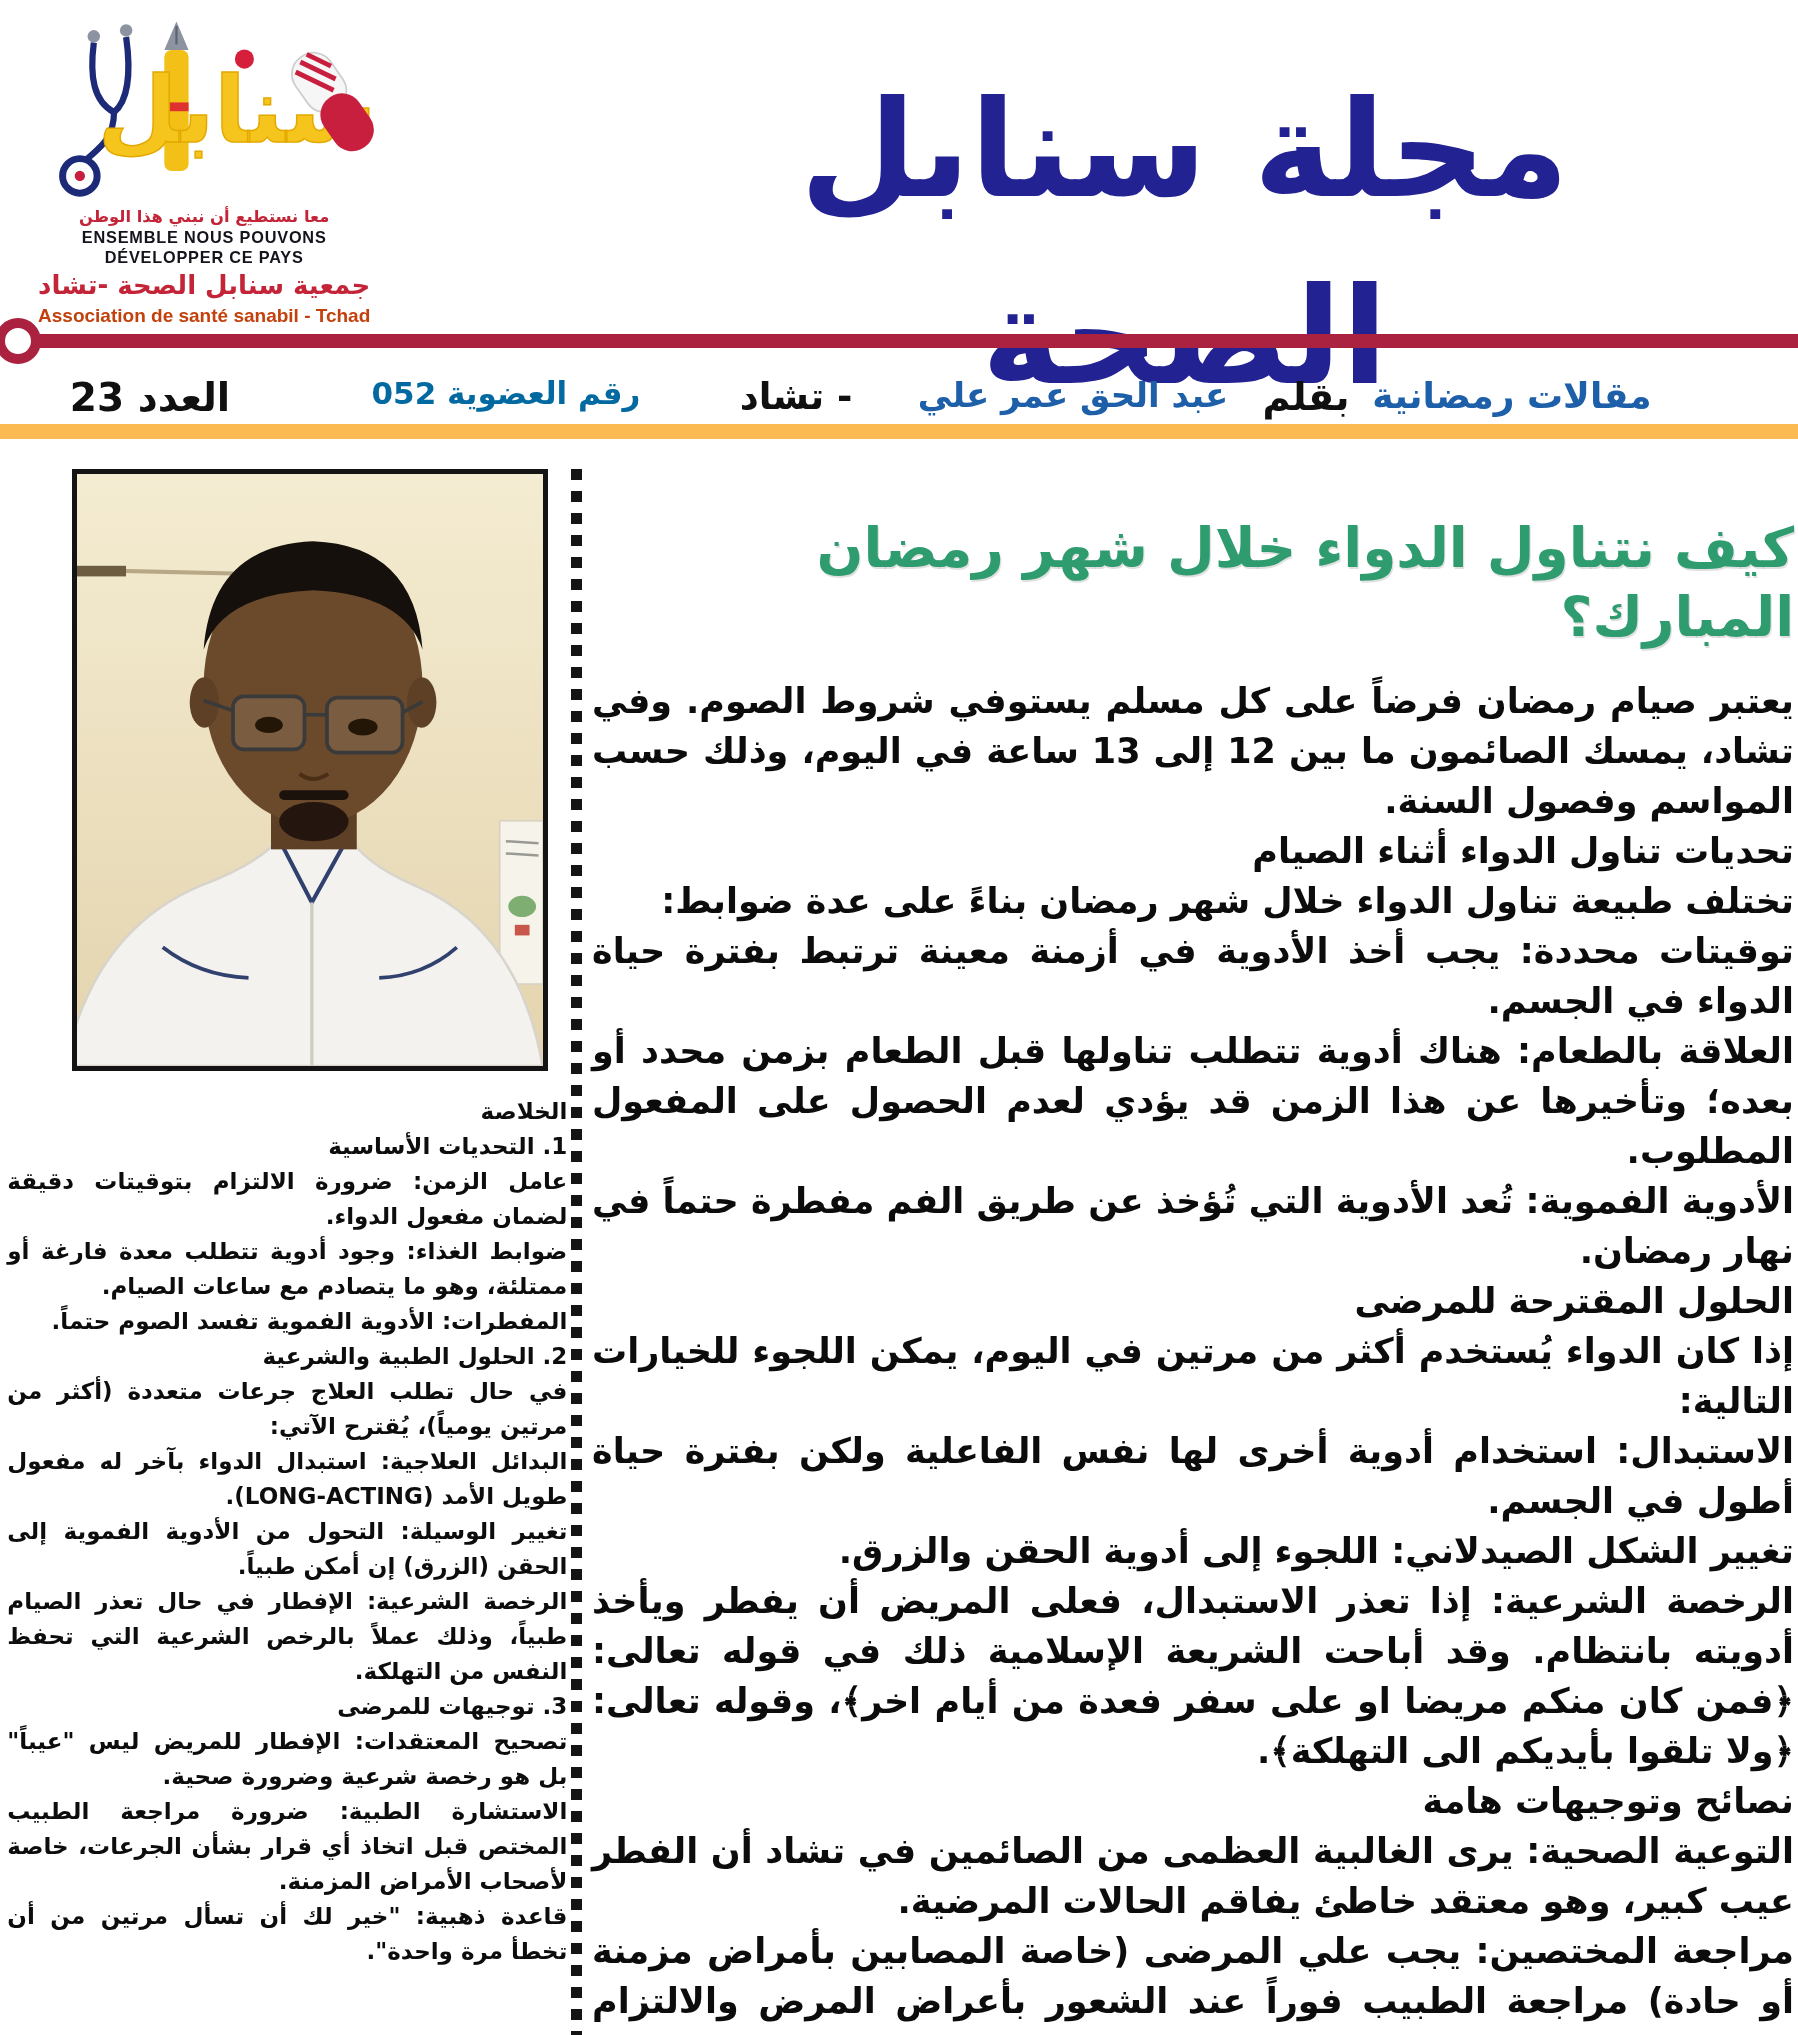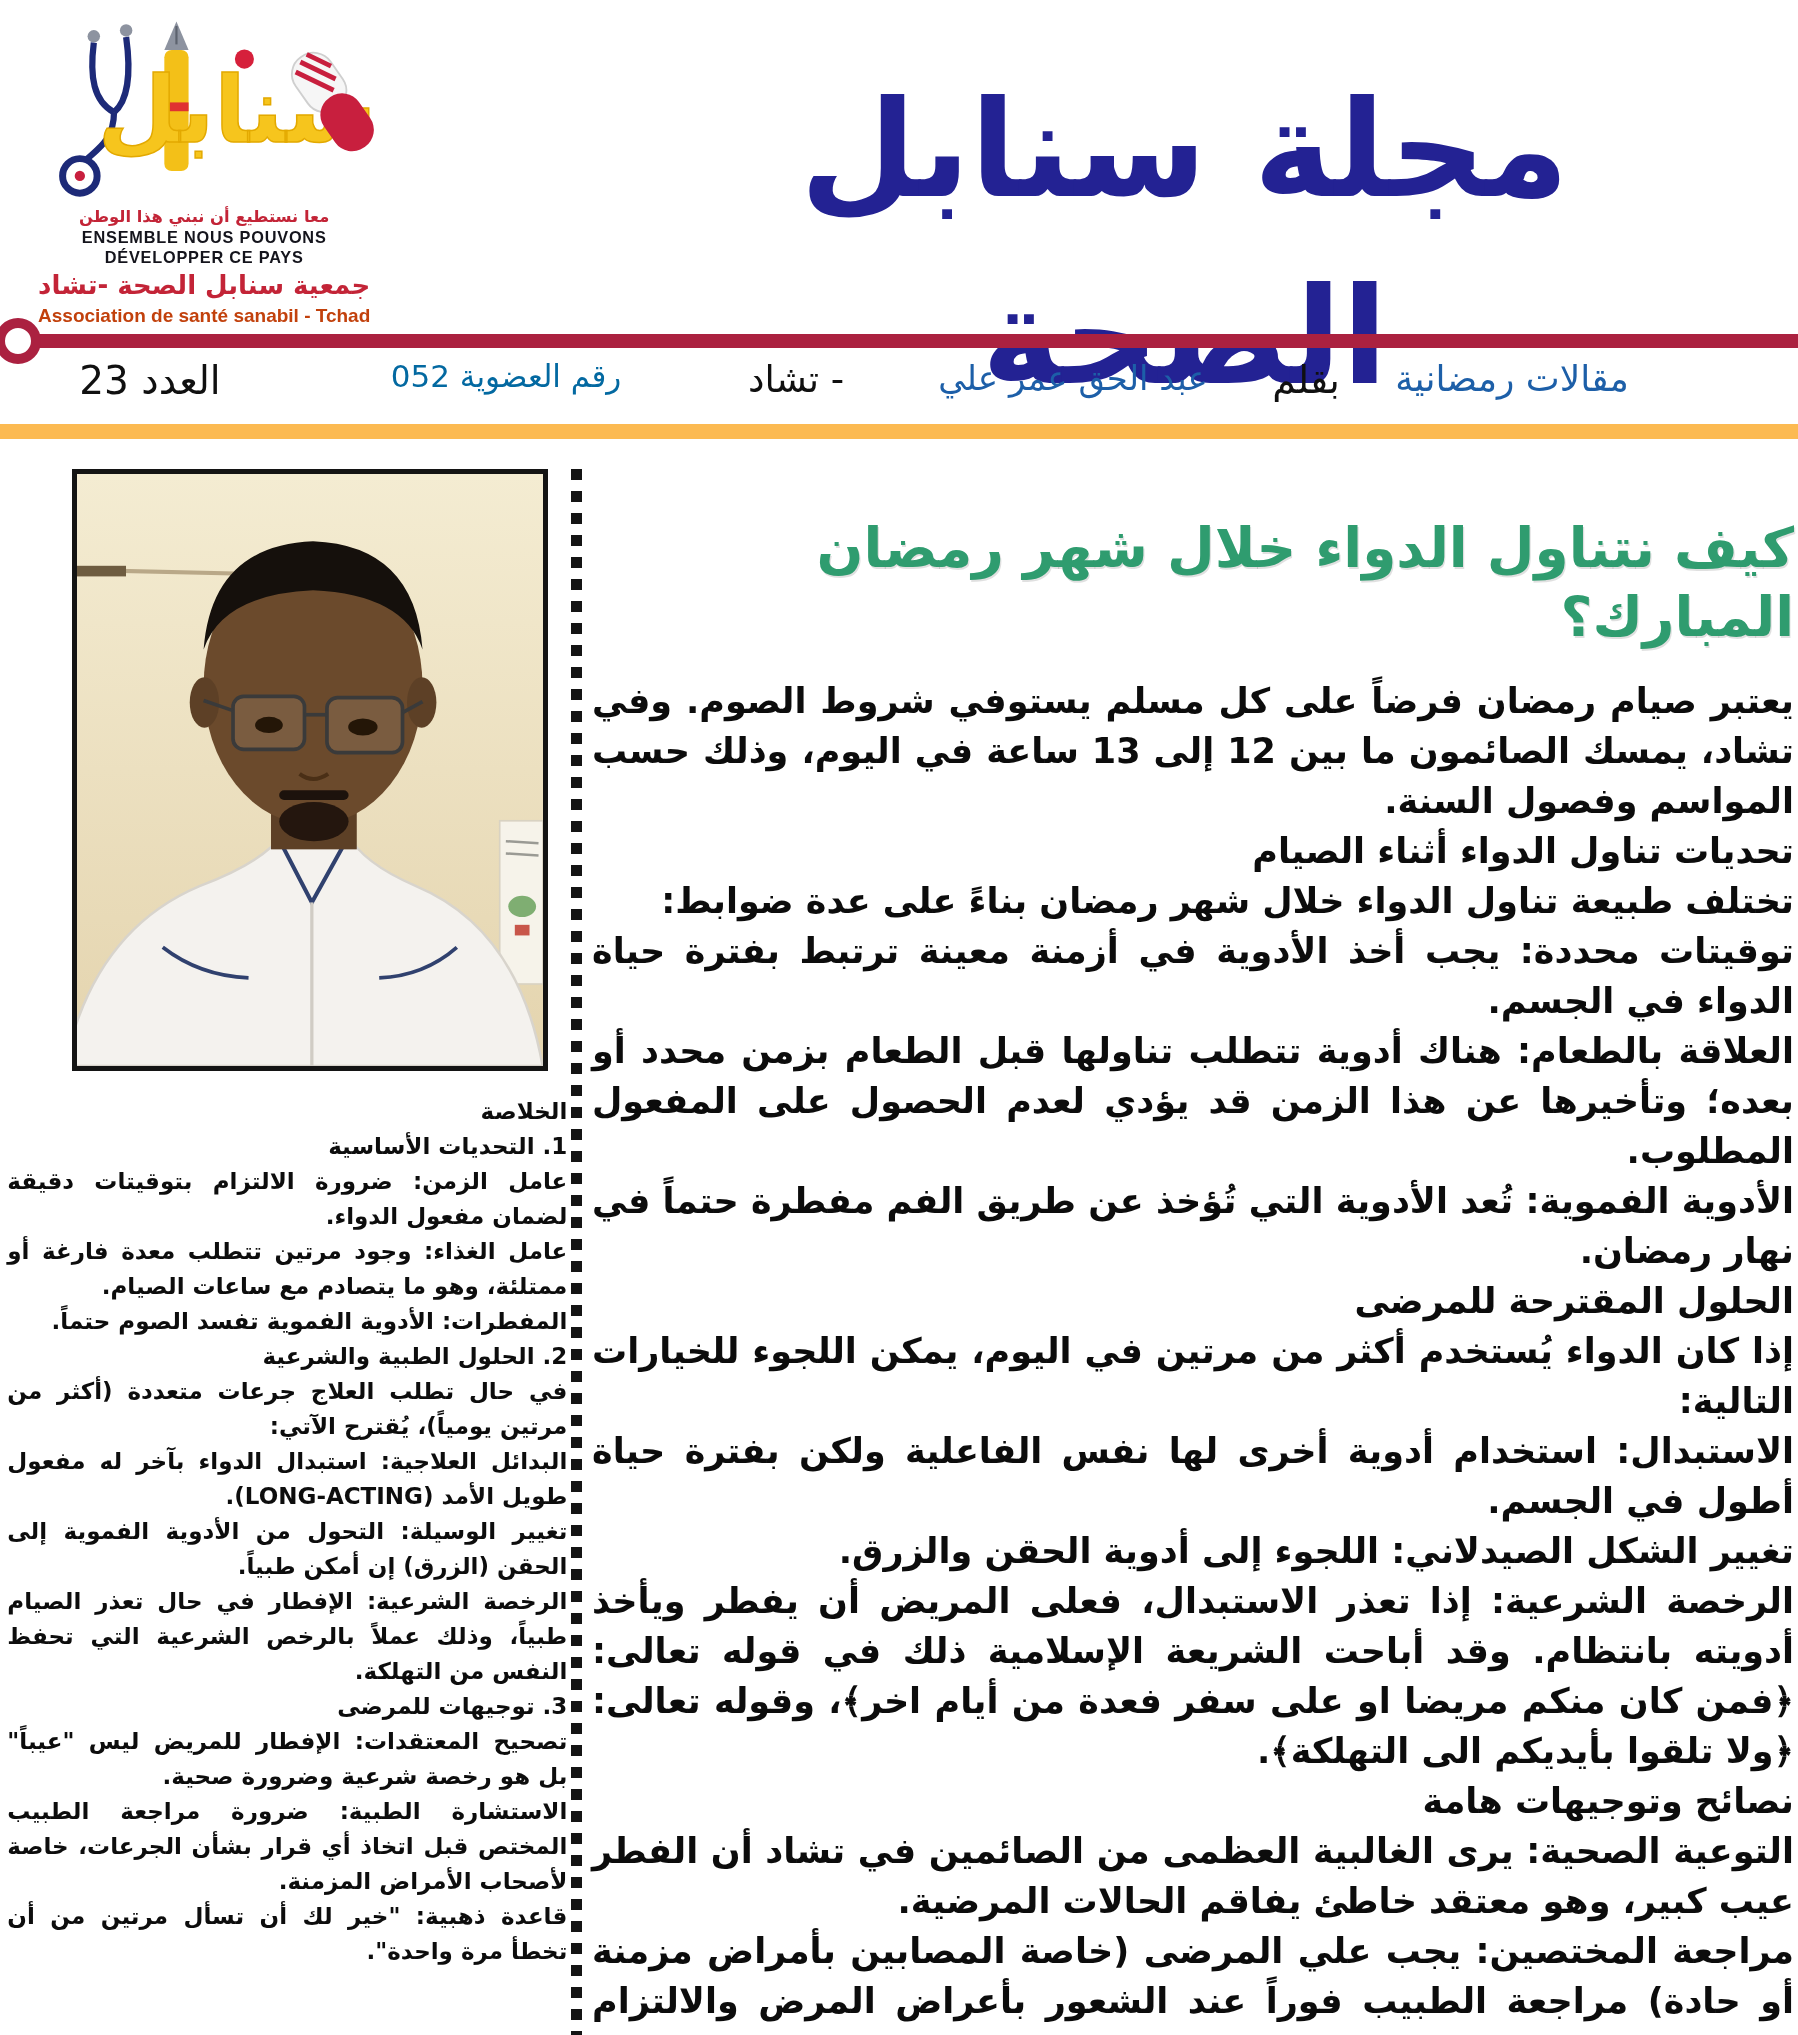--- a/index.html
+++ b/index.html
@@ -15,21 +15,21 @@
   .logo-org-fr{font-size:19px;line-height:25px;color:#c2410c;font-weight:800;font-family:"Liberation Sans",sans-serif;}
   .mag-title{position:absolute;left:582px;top:57px;width:1205px;text-align:center;direction:rtl;
              font-size:134px;line-height:187px;font-weight:800;color:#232293;}
 
   .red-line{position:absolute;left:24.4px;top:334px;width:1774px;height:14px;background:#ab2140;}
   .red-ring{position:absolute;left:-4.9px;top:318px;width:46px;height:46px;border:10.6px solid #ab2140;
             border-radius:50%;background:#ffffff;box-sizing:border-box;}
 
   
   .meta-bar{position:absolute;left:0;top:358px;width:1799px;height:61px;}
-  .meta-item{position:absolute;top:0;transform:translateX(-50%);white-space:nowrap;direction:rtl;font-weight:400;}
+  .meta-item{position:absolute;top:17px;transform:translateX(-50%);white-space:nowrap;direction:rtl;font-weight:700;}
   .m-series{left:1512px;font-size:36px;color:#1d5fa8;}
   .m-byline{left:1306px;font-size:38px;color:#101010;}
   .m-author{left:1073px;font-size:34px;color:#1d5fa8;}
   .m-country{left:796px;font-size:37px;color:#101010;}
   .m-member{left:506px;font-size:31px;color:#0369a1;}
   .m-issue{left:150px;font-size:39px;color:#101010;}
   .orange-bar{position:absolute;left:0;top:424px;width:1799px;height:14.7px;background:#fcba52;}
 
   
   .photo-frame{position:absolute;left:72px;top:469px;width:476px;height:602px;
@@ -145,21 +145,21 @@
       <ellipse cx="580" cy="852" rx="85" ry="48" fill="#24160e"></ellipse>
     </svg>
   </div>
 
   <div class="dotted-sep"></div>
 
   <div class="sidebar-text">
       <div class="side-par">الخلاصة</div>
       <div class="side-par">1. التحديات الأساسية</div>
       <div class="side-par">عامل الزمن: ضرورة الالتزام بتوقيتات دقيقة لضمان مفعول الدواء.</div>
-      <div class="side-par">عامل الغذاء: وجود مرتين تتطلب معدة فارغة أو ممتلئة، وهو ما يتصادم مع ساعات الصيام.</div>
+      <div class="side-par">ضوابط الغذاء: وجود أدوية تتطلب معدة فارغة أو ممتلئة، وهو ما يتصادم مع ساعات الصيام.</div>
       <div class="side-par">المفطرات: الأدوية الفموية تفسد الصوم حتماً.</div>
       <div class="side-par">2. الحلول الطبية والشرعية</div>
       <div class="side-par">في حال تطلب العلاج جرعات متعددة (أكثر من مرتين يومياً)، يُقترح الآتي:</div>
       <div class="side-par">البدائل العلاجية: استبدال الدواء بآخر له مفعول طويل الأمد (LONG-ACTING).</div>
       <div class="side-par">تغيير الوسيلة: التحول من الأدوية الفموية إلى الحقن (الزرق) إن أمكن طبياً.</div>
       <div class="side-par">الرخصة الشرعية: الإفطار في حال تعذر الصيام طبياً، وذلك عملاً بالرخص الشرعية التي تحفظ النفس من التهلكة.</div>
       <div class="side-par">3. توجيهات للمرضى</div>
       <div class="side-par">تصحيح المعتقدات: الإفطار للمريض ليس "عيباً" بل هو رخصة شرعية وضرورة صحية.</div>
       <div class="side-par">الاستشارة الطبية: ضرورة مراجعة الطبيب المختص قبل اتخاذ أي قرار بشأن الجرعات، خاصة لأصحاب الأمراض المزمنة.</div>
       <div class="side-par">قاعدة ذهبية: "خير لك أن تسأل مرتين من أن تخطأ مرة واحدة".</div>

